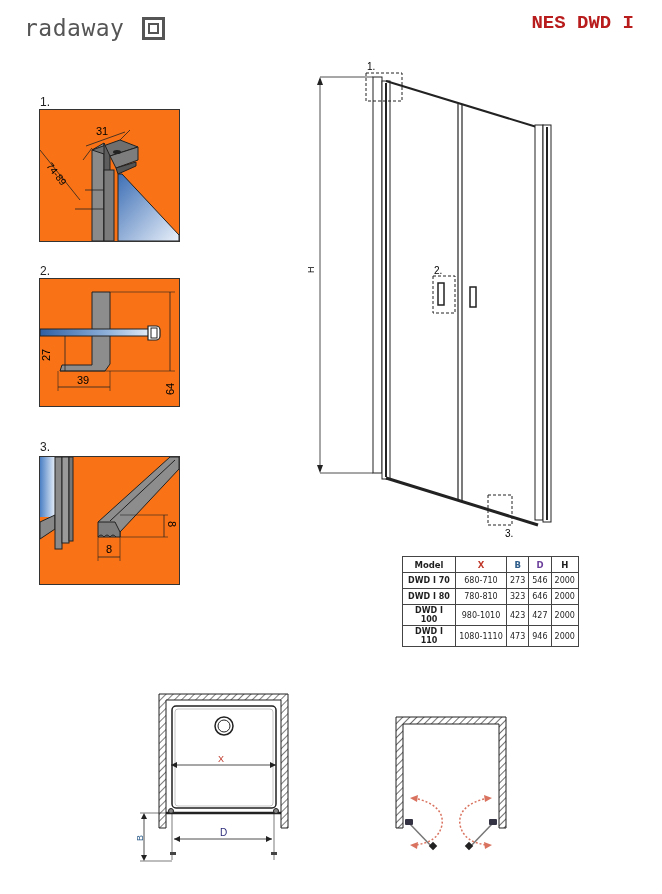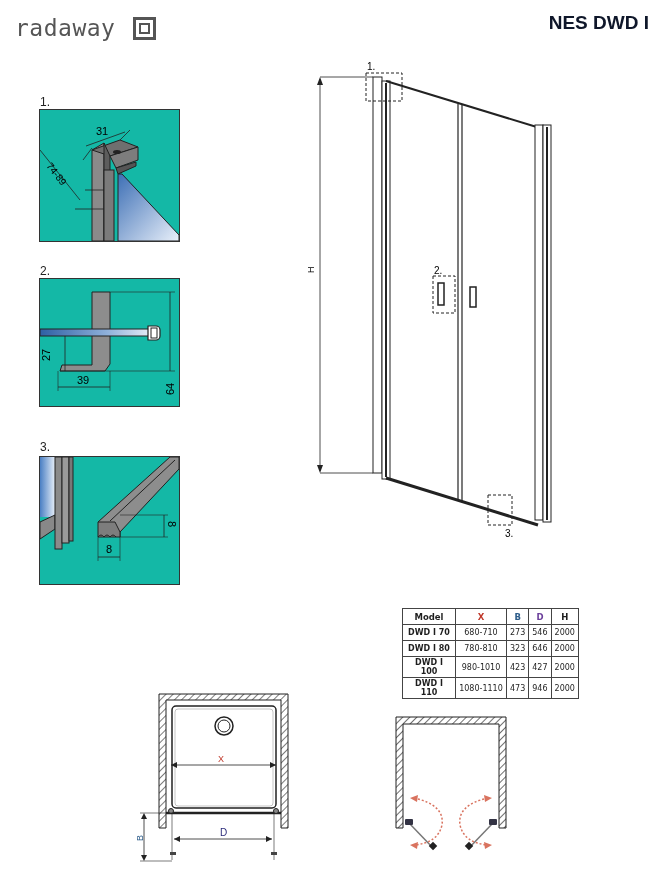--- a/index.html
+++ b/index.html
@@ -1,23 +1,23 @@
 <!DOCTYPE html>
 <html><head>
 <meta charset="utf-8">
 <style>
   html,body{margin:0;padding:0;background:#fff;}
   body{width:662px;height:894px;position:relative;overflow:hidden;font-family:"DejaVu Sans","Liberation Sans",sans-serif;color:#1e1e1e;}
   .abs{position:absolute;}
-  .brand{left:15px;top:15px;font-family:"DejaVu Sans Mono",monospace;font-size:23px;letter-spacing:0.5px;color:#555;display:flex;align-items:center;gap:18px;}
+  .brand{left:24px;top:15px;font-family:"DejaVu Sans Mono",monospace;font-size:23px;letter-spacing:0.5px;color:#555;display:flex;align-items:center;gap:18px;}
   .brand-mark{width:23px;height:23px;border:3px solid #555;position:relative;box-sizing:border-box;}
   .brand-mark::after{content:"";position:absolute;left:3px;top:3px;right:3px;bottom:3px;border:2px solid #555;}
-  .title{right:13px;top:12px;font-family:Liberation Sans, sans-serif;font-weight:bold;font-size:19px;color:#0f172a;}
+  .title{right:28px;top:12px;font-family:Liberation Mono, monospace;font-weight:bold;font-size:19px;color:#b91c1c;}
   .detail-label{font-family:"Liberation Sans",sans-serif;font-size:12px;color:#222;}
-  .detail-box{border:1px solid #333;background:#14b8a6;overflow:hidden;}
+  .detail-box{border:1px solid #333;background:#f97316;overflow:hidden;}
   svg text{font-family:"Liberation Sans",sans-serif;}
   table.spec{border-collapse:collapse;font-family:"DejaVu Sans",sans-serif;font-size:8px;}
   table.spec th,table.spec td{border:1px solid #444;padding:1px 3px;text-align:center;height:13px;}
   table.spec th{font-weight:bold;font-size:8.5px;}
   table.spec td.model{font-weight:bold;}
 </style>
 </head>
 <body>
 
 <div class="abs brand">
@@ -140,21 +140,21 @@
 
     <rect x="66" y="18" width="36" height="28" fill="none" stroke="#222" stroke-dasharray="3,2"></rect>
     <text x="67" y="15" font-size="10">1.</text>
     <rect x="133" y="221" width="22" height="37" fill="none" stroke="#222" stroke-dasharray="3,2"></rect>
     <text x="134" y="219" font-size="10">2.</text>
     <rect x="188" y="440" width="24" height="30" fill="none" stroke="#222" stroke-dasharray="3,2"></rect>
     <text x="205" y="482" font-size="10">3.</text>
   </svg>
 </div>
 
-<div class="abs" style="left:402px;top:608px;">
+<div class="abs" style="left:402px;top:556px;">
   <table class="spec">
     <thead>
       <tr>
         <th style="width:46px;">Model</th>
         <th style="width:44px;color:#c0392b;">X</th>
         <th style="color:#2c5c8a;">B</th>
         <th style="color:#6a3d9a;">D</th>
         <th>H</th>
       </tr>
     </thead>

